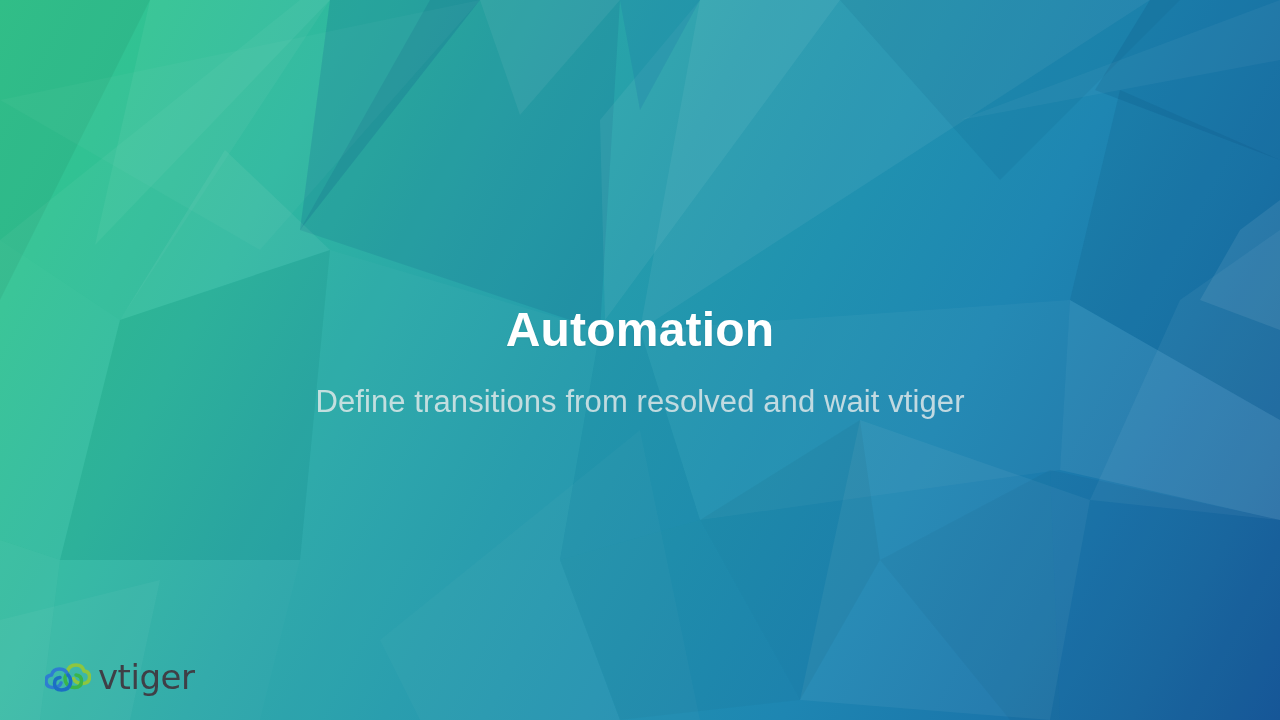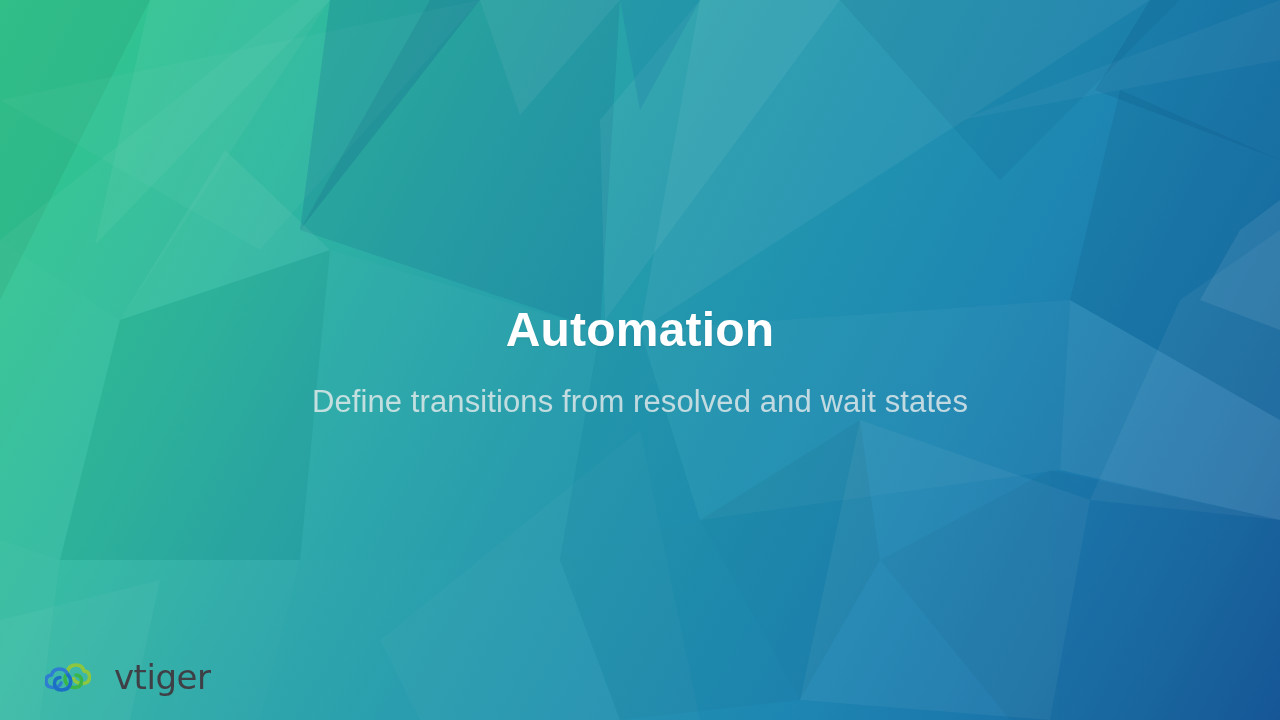--- a/index.html
+++ b/index.html
@@ -69,21 +69,21 @@
     letter-spacing: 0.1px;
   }
 
   
   .logo {
     position: absolute;
     left: 45px;
     bottom: 22px;
     display: flex;
     align-items: center;
-    gap: 23px;
+    gap: 7px;
     height: 42px;
     justify-content: flex-end;
   }
   .logo-mark {
     width: 46px;
     height: 38px;
     display: block;
   }
   .logo-text {
     font-size: 34px;
@@ -141,21 +141,21 @@
       <polygon points="880,560 1050,470 1060,720 1010,720" fill="#000000" opacity="0.03"></polygon>
 
       <polygon points="0,100 480,0 260,250" fill="#ffffff" opacity="0.03"></polygon>
       <polygon points="960,120 1280,0 1280,60" fill="#ffffff" opacity="0.04"></polygon>
       <polygon points="380,640 640,430 700,720 420,720" fill="#ffffff" opacity="0.025"></polygon>
     </g>
   </svg>
 
   <div class="content">
     <h1 class="title">Automation</h1>
-    <p class="subtitle">Define transitions from resolved and wait states</p>
+    <p class="subtitle">Define transitions from resolved and wait vtiger</p>
   </div>
 
   <div class="logo">
     <svg class="logo-mark" viewBox="0 0 92 76" xmlns="http://www.w3.org/2000/svg">
       <g fill="none" stroke-width="7" stroke-linecap="round" stroke-linejoin="round">
 
         <path d="M44 30 q3-16 18-16 q13 0 16 12 q11 1 11 12 q0 13-14 13 q-14 0-18-10" stroke="#8dc63f"></path>
         <path d="M44 30 q-6 8-3 17 q4 12 18 12 q14 0 14-13 q0-11-11-12" stroke="#39b54a"></path>
 
         <path d="M46 34 q-4-12-17-12 q-13 0-16 12 q-11 1-11 12 q0 13 14 13 q13 0 16-9" stroke="#2e7dd1"></path>

